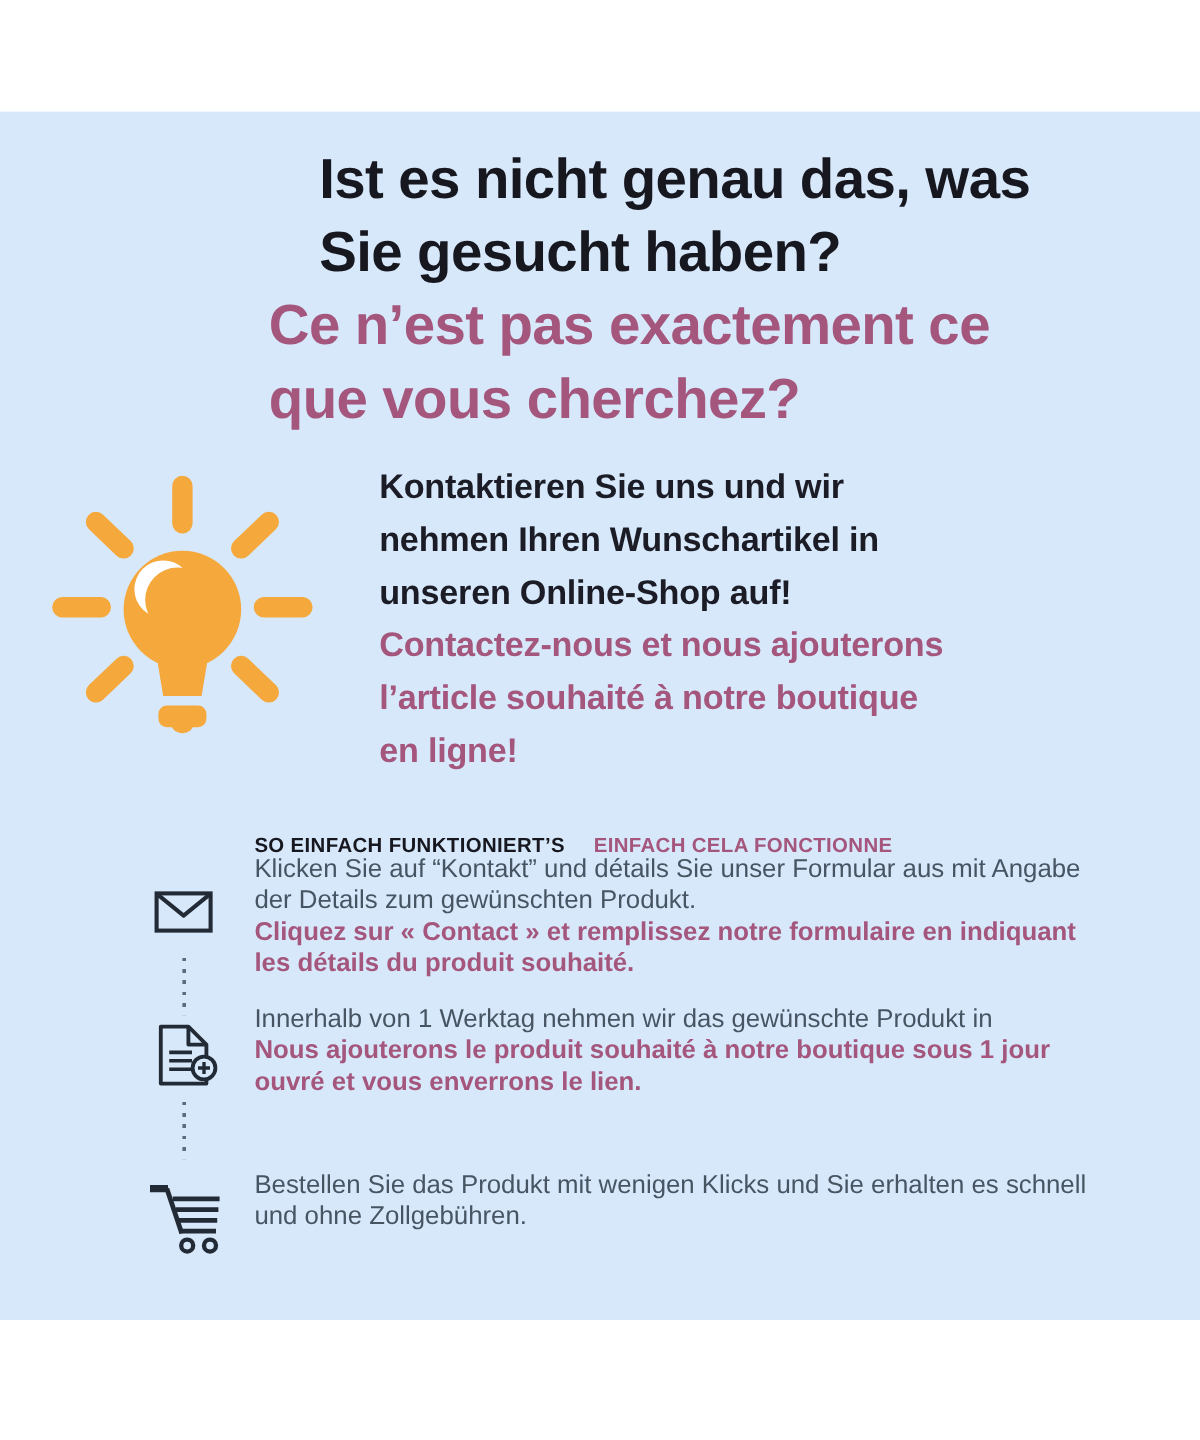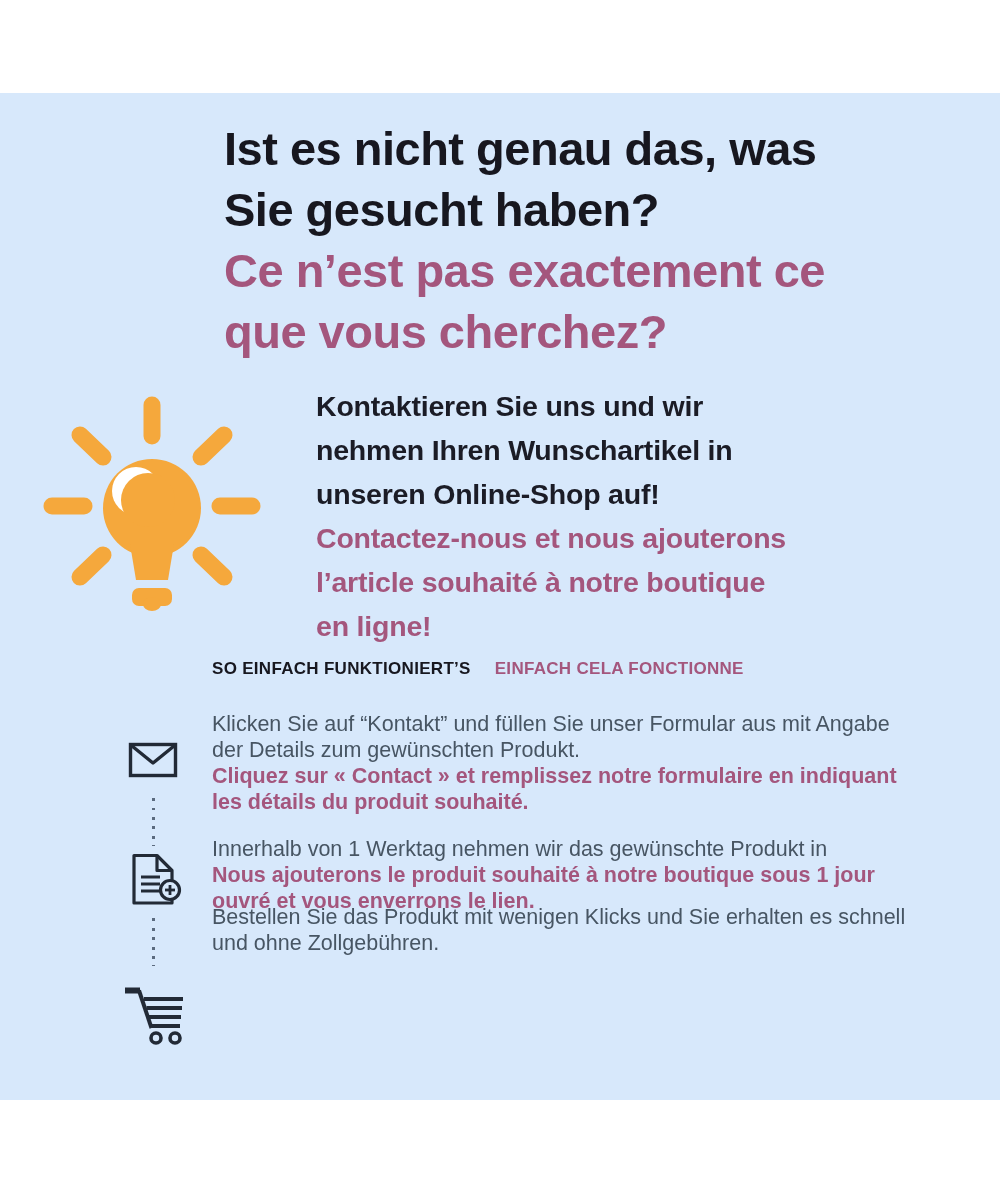--- a/index.html
+++ b/index.html
@@ -11,35 +11,35 @@
     --icon_stroke:#222a36;
     --bulb_orange:#f5a83c;
     --dot_color:rgba(60,75,95,.8);
   }
   *{margin:0;padding:0;box-sizing:border-box;}
   body{background:#fff;font-family:"Liberation Sans",sans-serif;}
   .canvas{position:relative;width:1000px;height:1200px;background:#ffffff;overflow:hidden;}
   .panel{position:absolute;left:0;top:93px;width:1000px;height:1007px;background:var(--panel_bg);}
   .headline{position:absolute;left:224px;top:118px;font-size:47px;font-weight:700;letter-spacing:-.5px;}
   .headline div{line-height:61px;white-space:nowrap;}
-  .headline .de{color:var(--heading_dark);}
+  .headline .de{color:var(--heading_dark);margin-left:42px;}
   .headline .fr{color:var(--accent_purple);}
   .intro{position:absolute;left:296px;top:384px;font-size:28.5px;font-weight:600;letter-spacing:-.2px;margin-left:20px;}
   .intro div{line-height:44px;white-space:nowrap;}
   .intro .de{color:var(--intro_dark);}
   .intro .fr{color:var(--accent_purple);}
   .bulb{position:absolute;left:40px;top:396px;}
-  .how-label{position:absolute;left:212px;top:659px;display:flex;gap:24px;font-size:17px;font-weight:700;letter-spacing:.3px;}
+  .how-label{position:absolute;left:212px;top:695px;display:flex;gap:24px;font-size:17px;font-weight:700;letter-spacing:.3px;}
   .how-label .de{color:var(--heading_dark);}
   .how-label .fr{color:var(--accent_purple);}
   .step-text{position:absolute;left:212px;width:740px;font-size:21.5px;}
   .step-text div{line-height:26px;white-space:nowrap;}
   .step-text .de{color:var(--step_de);font-weight:400;}
   .step-text .fr{color:var(--accent_purple);font-weight:700;}
-  .step1{top:711px;} .step2{top:836px;} .step3{top:904px;}
+  .step1{top:711px;} .step2{top:836px;} .step3{top:974px;}
   .icon{position:absolute;}
   .icon-envelope{left:128px;top:742px;}
   .icon-document{left:126px;top:853px;}
   .icon-cart{left:119px;top:983px;}
   .dots{position:absolute;left:152px;width:3px;
         background-image:repeating-linear-gradient(to bottom,var(--dot_color) 0 3px,transparent 3px 9.5px);}
   .dots1{top:798px;height:48px;}
   .dots2{top:918px;height:48px;}
 </style>
 </head>
@@ -120,21 +120,21 @@
       <line x1="25" y1="16" x2="64" y2="16" stroke-width="4"></line>
       <line x1="27.5" y1="25" x2="63" y2="25" stroke-width="4"></line>
       <line x1="30" y1="34" x2="62" y2="34" stroke-width="4"></line>
       <line x1="32.5" y1="43" x2="61" y2="43" stroke-width="4"></line>
       <circle cx="37" cy="55" r="5" stroke-width="3.6"></circle>
       <circle cx="56" cy="55" r="5" stroke-width="3.6"></circle>
     </svg>
   </div>
 
   <div class="step-text step1">
-    <div class="de">Klicken Sie auf “Kontakt” und füllen Sie unser Formular aus mit Angabe</div>
+    <div class="de">Klicken Sie auf “Kontakt” und détails Sie unser Formular aus mit Angabe</div>
     <div class="de">der Details zum gewünschten Produkt.</div>
     <div class="fr">Cliquez sur « Contact » et remplissez notre formulaire en indiquant</div>
     <div class="fr">les détails du produit souhaité.</div>
   </div>
 
   <div class="step-text step2">
     <div class="de">Innerhalb von 1 Werktag nehmen wir das gewünschte Produkt in</div>
     <div class="fr">Nous ajouterons le produit souhaité à notre boutique sous 1 jour</div>
     <div class="fr">ouvré et vous enverrons le lien.</div>
   </div>

